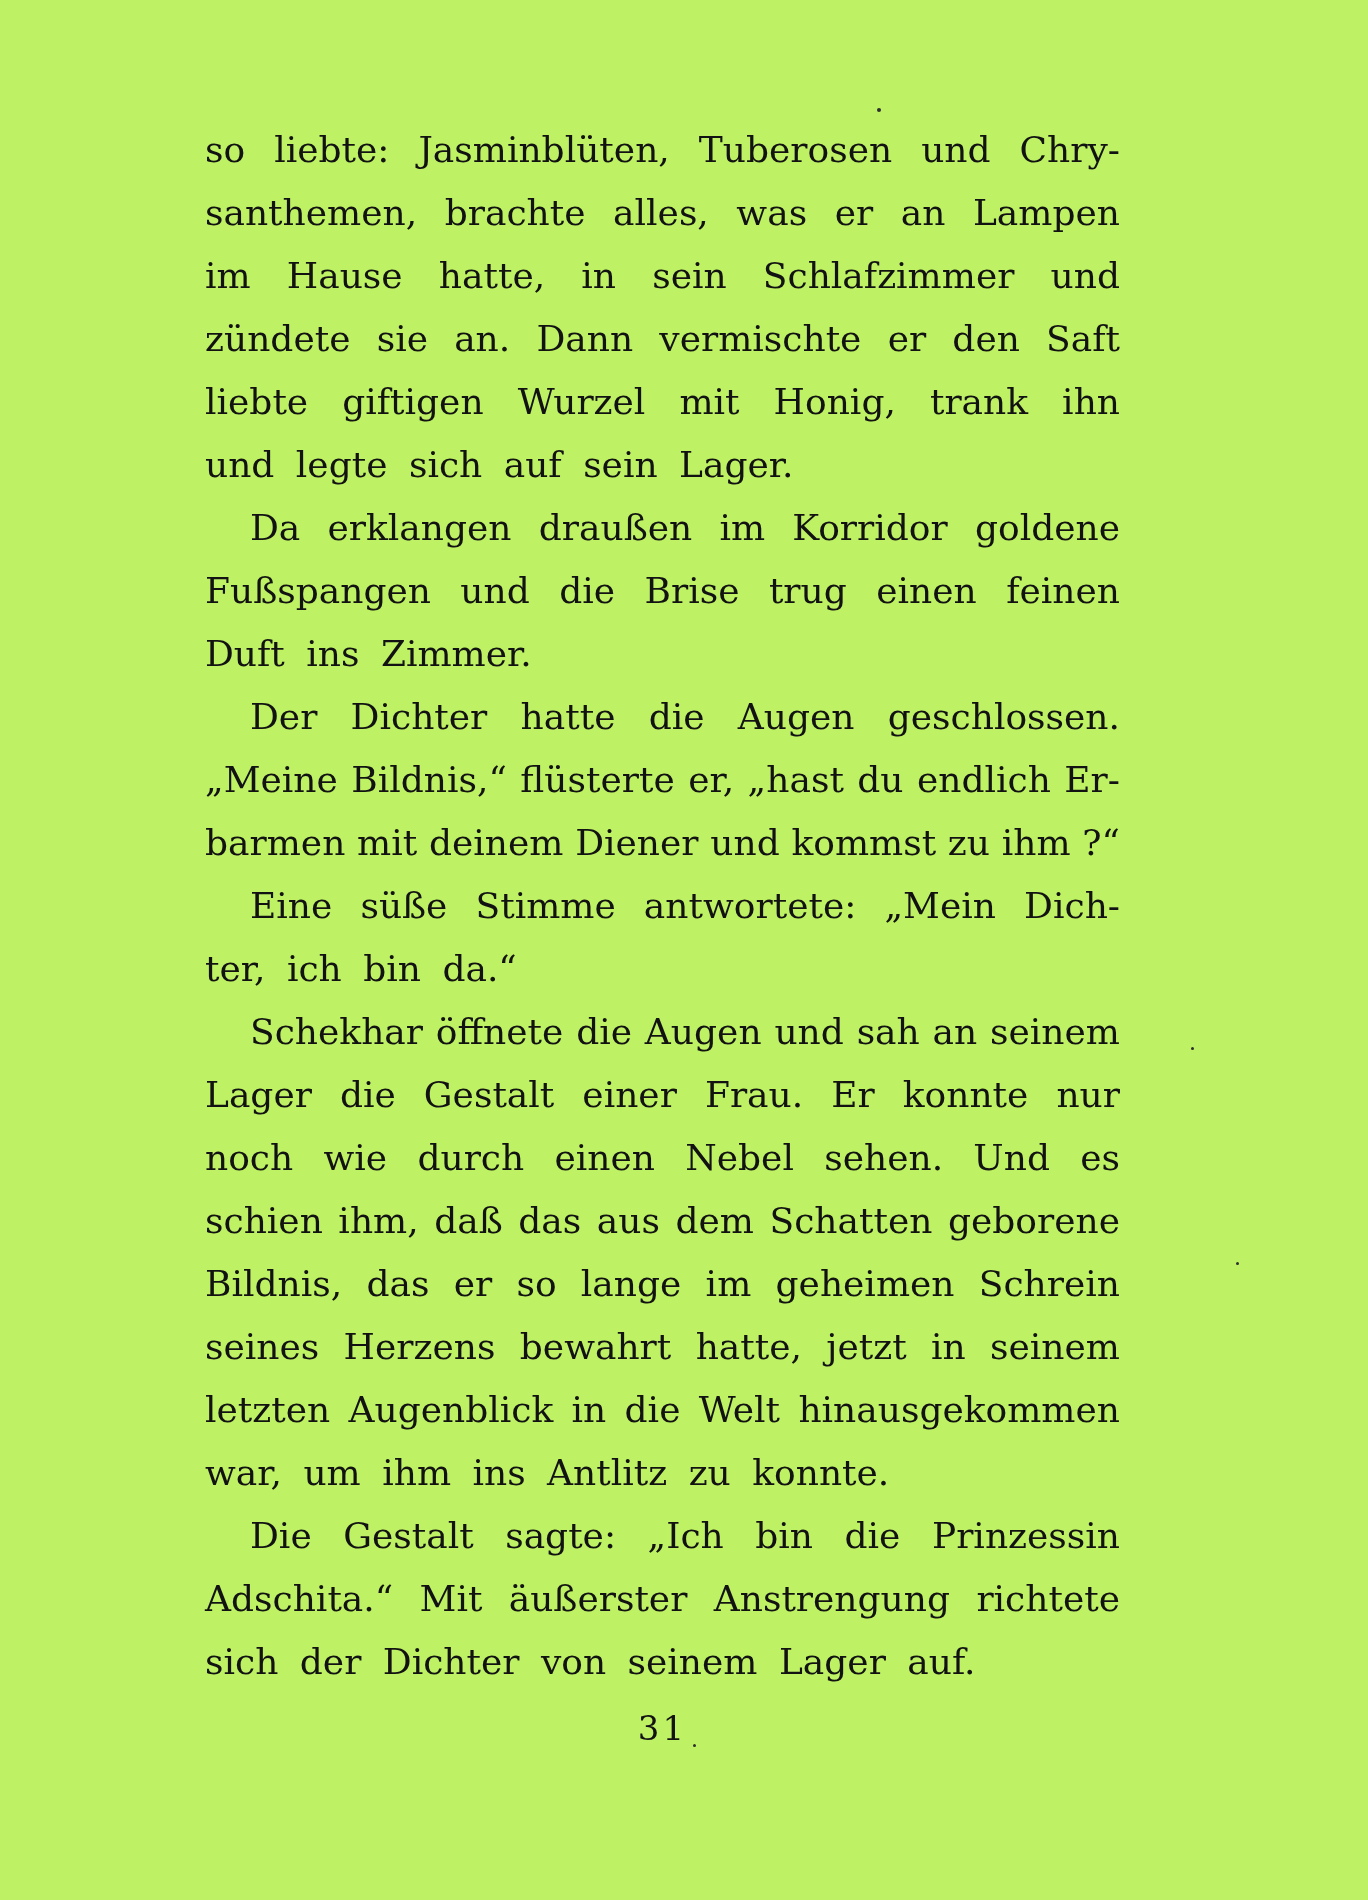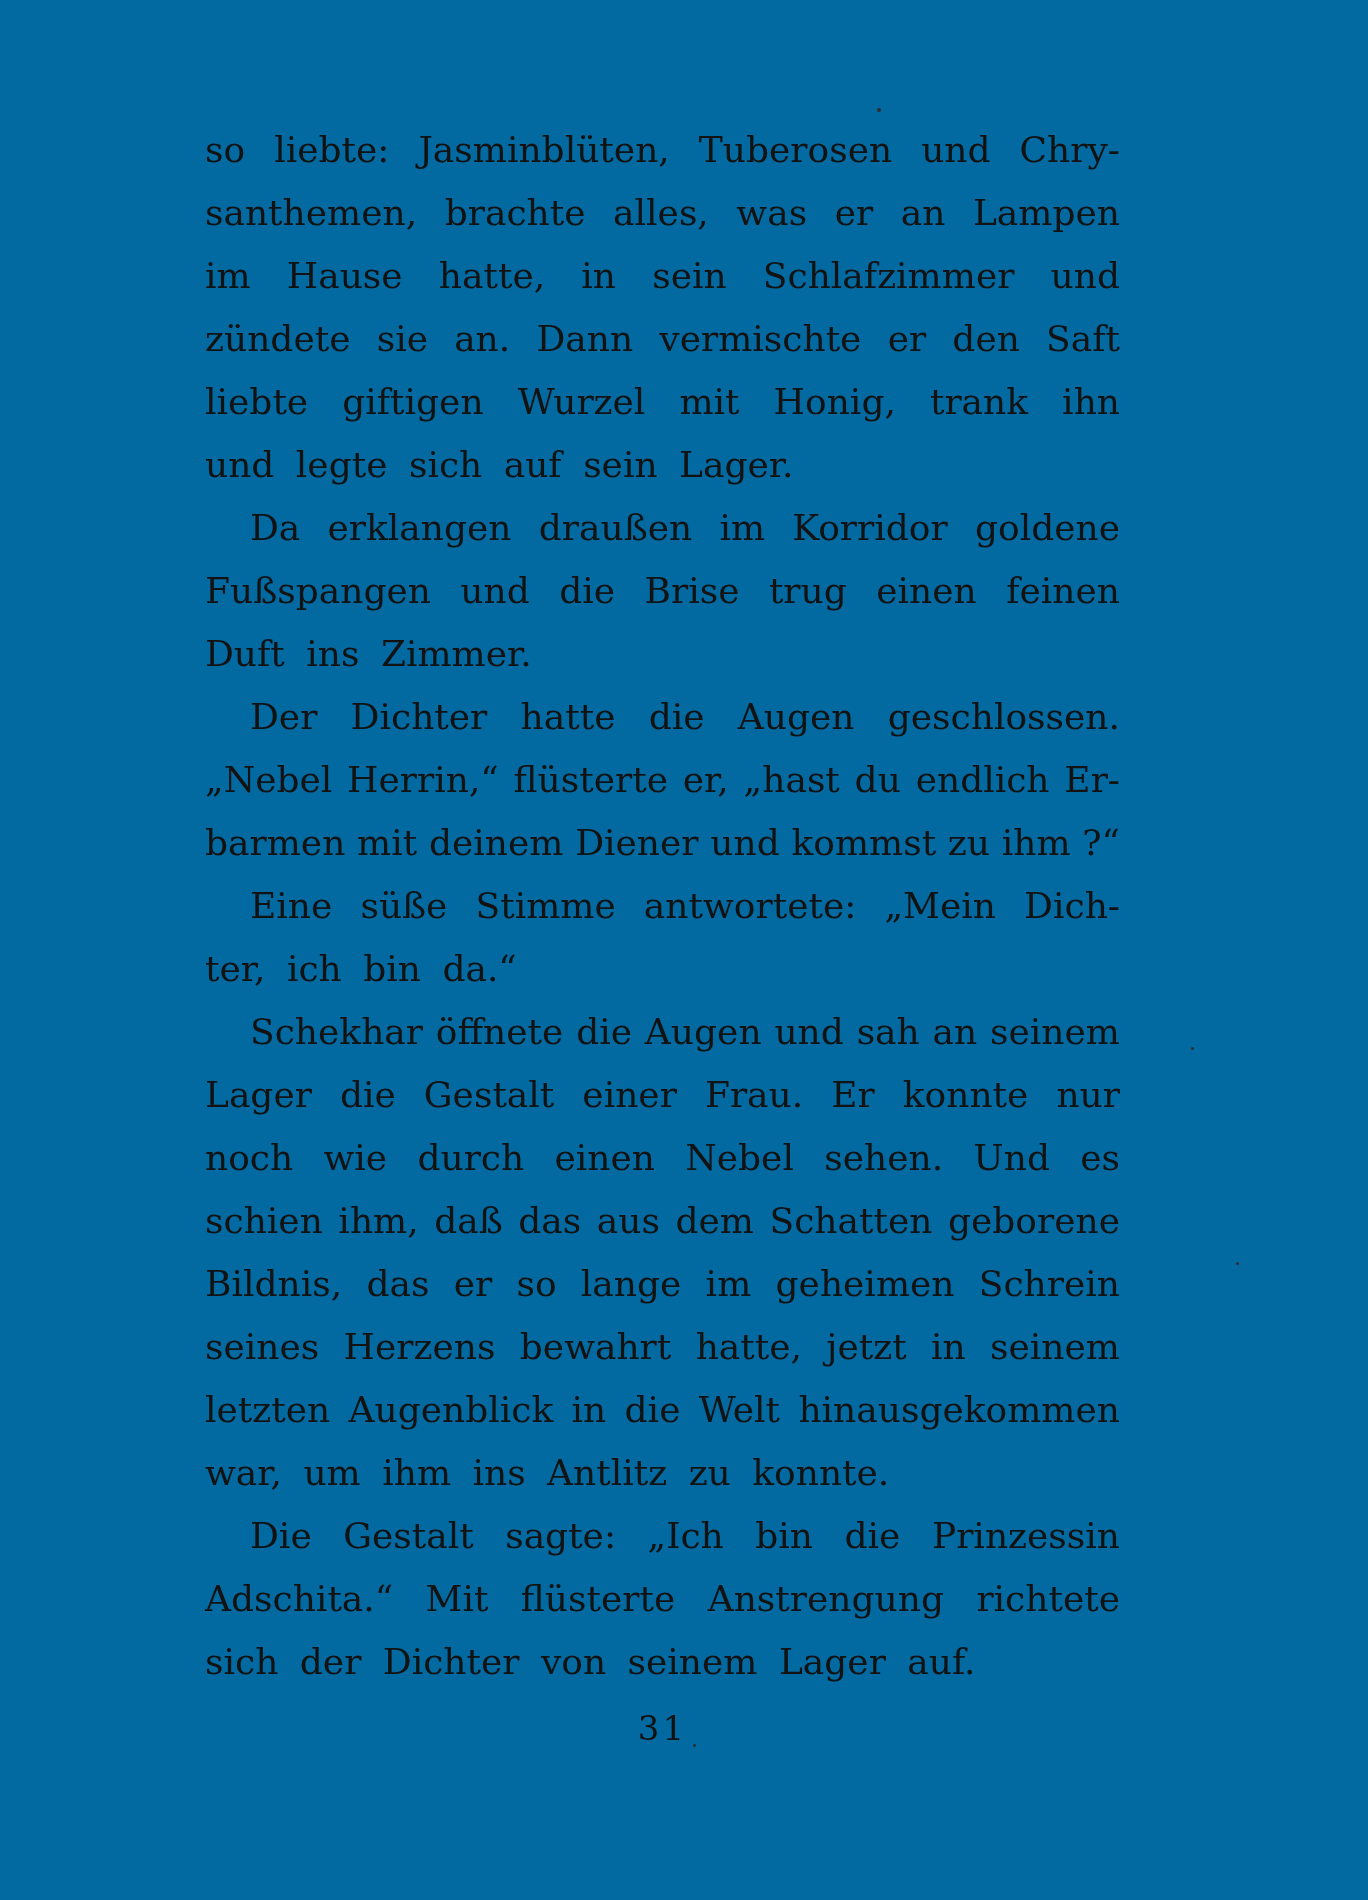--- a/index.html
+++ b/index.html
@@ -4,21 +4,21 @@
 <style>
   html, body {
     margin: 0;
     padding: 0;
     background: #ffffff;
   }
   .sheet {
     position: relative;
     width: 1368px;
     height: 1900px;
-    background: #0369a1;
+    background: #bef264;
     overflow: hidden;
     font-family: "DejaVu Serif", "Liberation Serif", serif;
     color: #121212;
   }
   .textblock {
     position: absolute;
     left: 205px;
     top: 118px;
     width: 915px;
     font-size: 36px;
@@ -72,21 +72,21 @@
     </div>
 
     <div class="paragraph">
       <div class="line indent">Da erklangen draußen im Korridor goldene</div>
       <div class="line">Fußspangen und die Brise trug einen feinen</div>
       <div class="line last">Duft ins Zimmer.</div>
     </div>
 
     <div class="paragraph">
       <div class="line indent">Der Dichter hatte die Augen geschlossen.</div>
-      <div class="line">„Nebel Herrin,“ flüsterte er, „hast du endlich Er-</div>
+      <div class="line">„Meine Bildnis,“ flüsterte er, „hast du endlich Er-</div>
       <div class="line">barmen mit deinem Diener und kommst zu ihm ?“</div>
     </div>
 
     <div class="paragraph">
       <div class="line indent">Eine süße Stimme antwortete: „Mein Dich-</div>
       <div class="line last">ter, ich bin da.“</div>
     </div>
 
     <div class="paragraph">
       <div class="line indent">Schekhar öffnete die Augen und sah an seinem</div>
@@ -94,21 +94,21 @@
       <div class="line">noch wie durch einen Nebel sehen. Und es</div>
       <div class="line">schien ihm, daß das aus dem Schatten geborene</div>
       <div class="line">Bildnis, das er so lange im geheimen Schrein</div>
       <div class="line">seines Herzens bewahrt hatte, jetzt in seinem</div>
       <div class="line">letzten Augenblick in die Welt hinausgekommen</div>
       <div class="line last">war, um ihm ins Antlitz zu konnte.</div>
     </div>
 
     <div class="paragraph">
       <div class="line indent">Die Gestalt sagte: „Ich bin die Prinzessin</div>
-      <div class="line">Adschita.“ Mit flüsterte Anstrengung richtete</div>
+      <div class="line">Adschita.“ Mit äußerster Anstrengung richtete</div>
       <div class="line last">sich der Dichter von seinem Lager auf.</div>
     </div>
 
   </div>
 
   <div class="pagenum">31</div>
 
   <div class="speck" style="left:877px;  top:108px;  width:4px; height:4px;"></div>
   <div class="speck" style="left:1191px; top:1047px; width:3px; height:3px;"></div>
   <div class="speck" style="left:1236px; top:1262px; width:3px; height:3px;"></div>

